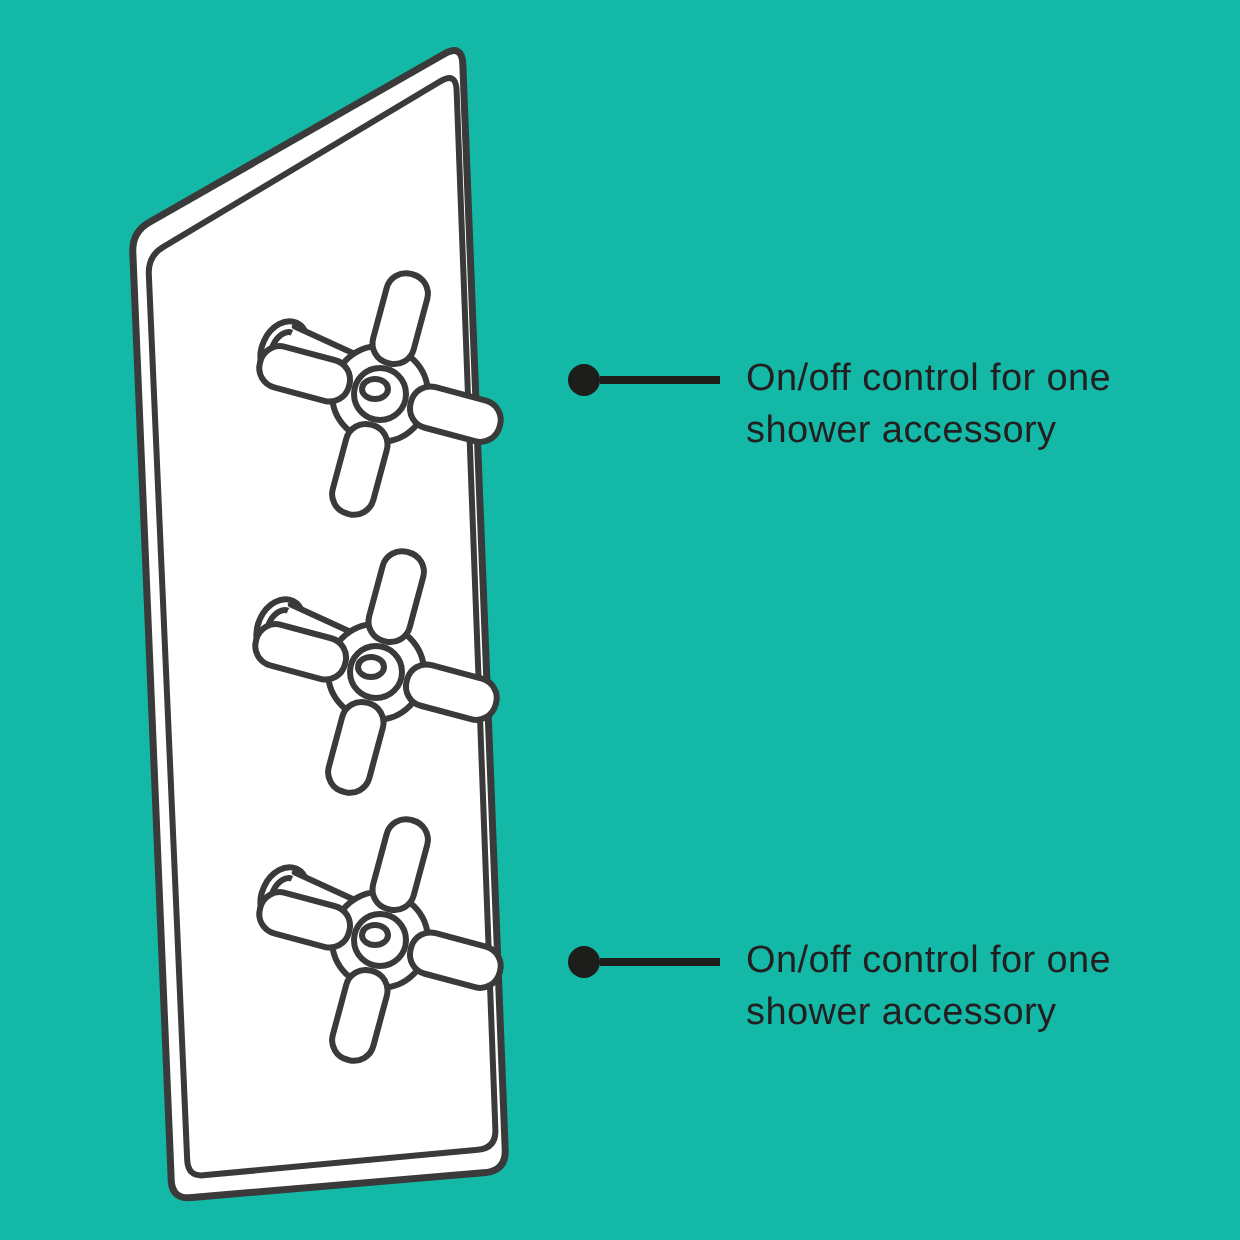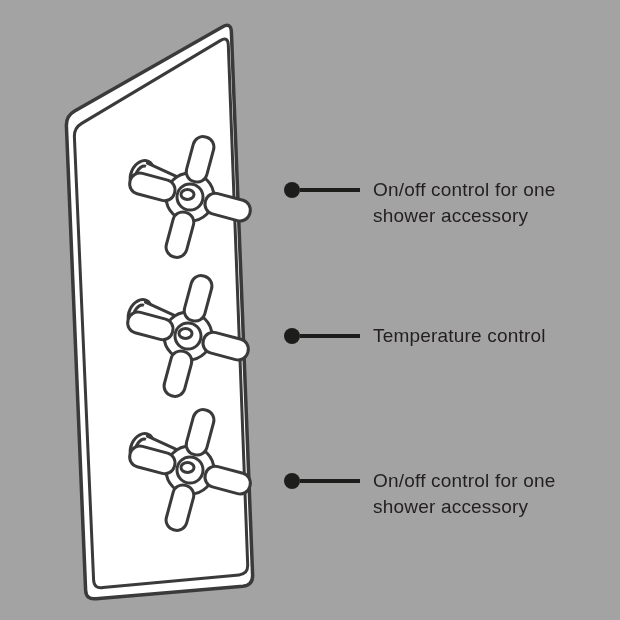--- a/index.html
+++ b/index.html
@@ -3,21 +3,21 @@
 <meta charset="utf-8">
 <style>
   * { margin: 0; padding: 0; box-sizing: border-box; }
   html, body { width: 620px; height: 620px; }
   body { background: #ffffff; font-family: "Liberation Sans", sans-serif; }
 
   .canvas {
     position: relative;
     width: 620px;
     height: 620px;
-    background: #a3a3a3;
+    background: #14b8a6;
     overflow: hidden;
   }
 
   .illustration { position: absolute; top: 0; left: 0; }
 
   .callout {
     position: absolute;
     left: 284px;
     display: flex;
     align-items: flex-start;
@@ -107,25 +107,20 @@
     <use href="#handle" transform="translate(190,470)"></use>
   </svg>
 
   <div class="callout callout-1">
     <span class="dot"></span>
     <span class="connector"></span>
     <p class="label">On/off control for one
 shower accessory</p>
   </div>
 
-  <div class="callout callout-2">
-    <span class="dot"></span>
-    <span class="connector"></span>
-    <p class="label">Temperature control</p>
-  </div>
 
   <div class="callout callout-3">
     <span class="dot"></span>
     <span class="connector"></span>
     <p class="label">On/off control for one
 shower accessory</p>
   </div>
 
 </div>
 

